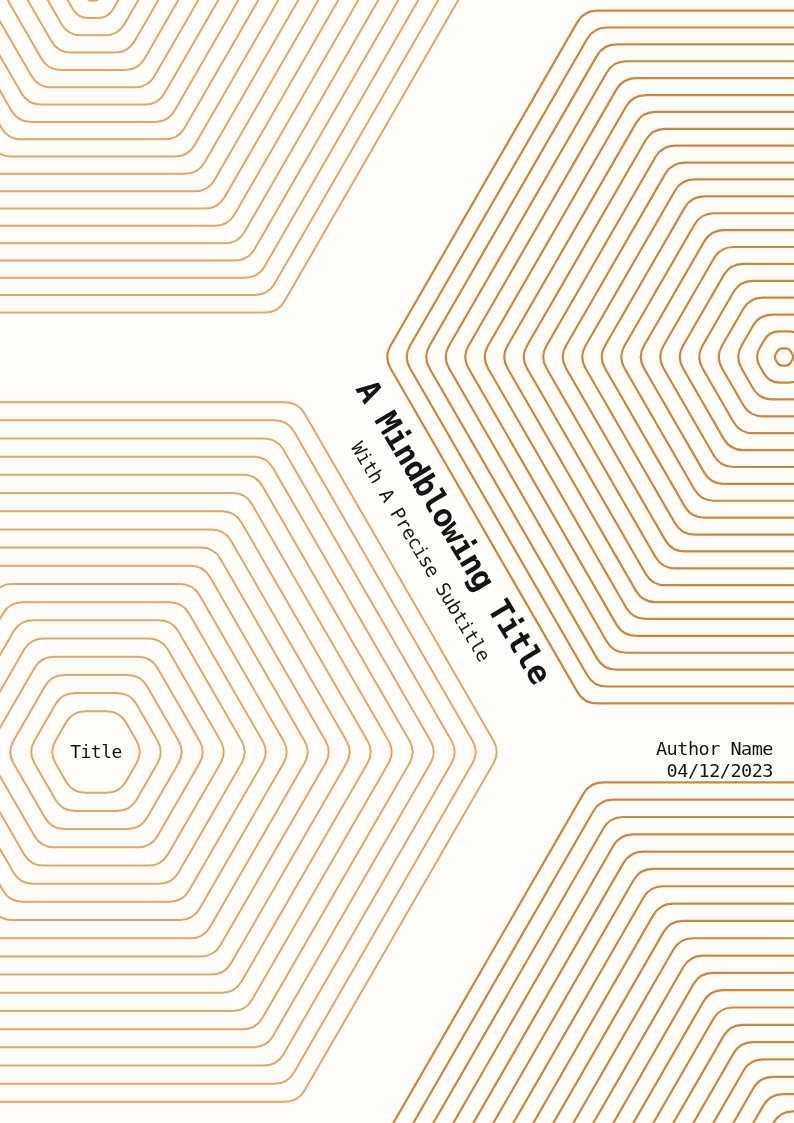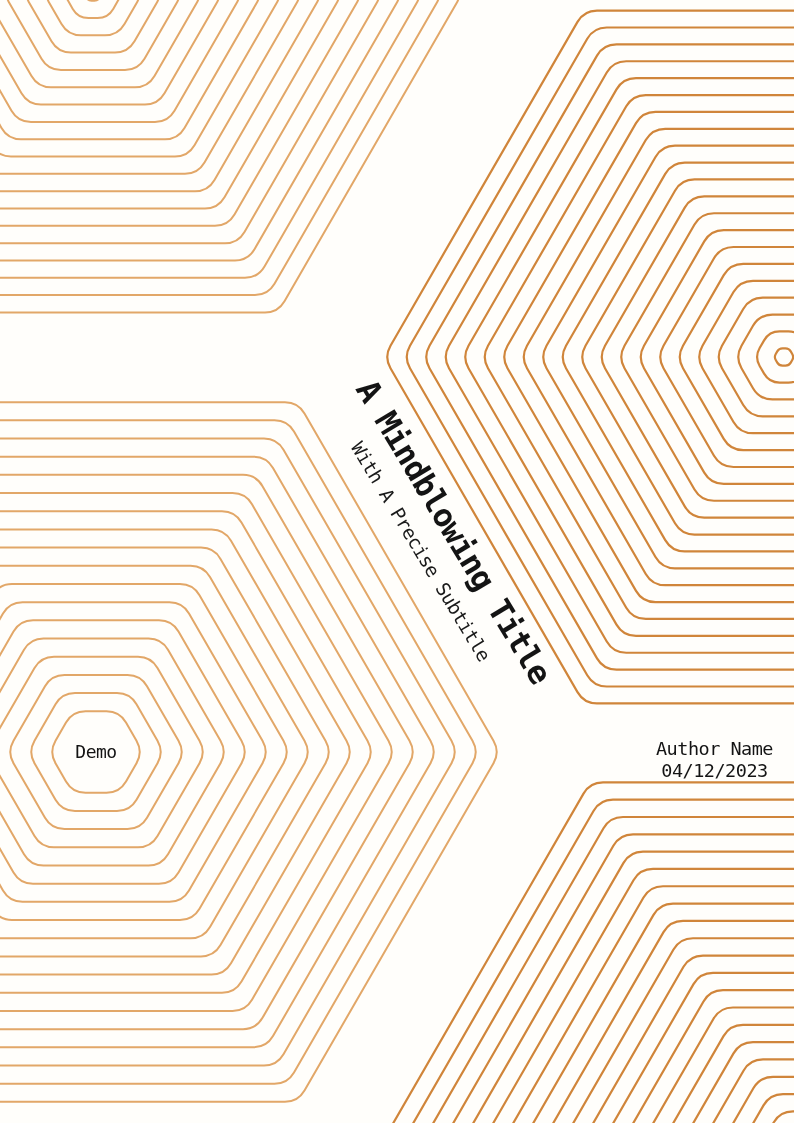--- a/index.html
+++ b/index.html
@@ -50,21 +50,21 @@
     position: absolute;
     left: 96px; top: 751px;
     transform: translate(-50%, -50%);
     font-size: 18px;
     color: #141414;
     letter-spacing: -0.5px;
   }
   .author-block {
     position: absolute;
     right: 21px; top: 738px;
-    text-align: center;
+    text-align: right;
     font-size: 18.5px;
     line-height: 1.18;
     color: #141414;
     letter-spacing: -0.5px;
   }
 </style>
 </head>
 <body style="background: rgb(255, 254, 251);">
 
 <div class="page">
@@ -156,20 +156,20 @@
         <path d="M 1373.50 1238.74 Q 1380.00 1250.00 1373.50 1261.26 L 1126.50 1689.07 Q 1120.00 1700.33 1107.00 1700.33 L 613.00 1700.33 Q 600.00 1700.33 593.50 1689.07 L 346.50 1261.26 Q 340.00 1250.00 346.50 1238.74 L 593.50 810.93 Q 600.00 799.67 613.00 799.67 L 1107.00 799.67 Q 1120.00 799.67 1126.50 810.93 Z"></path>
         <path d="M 1393.50 1238.74 Q 1400.00 1250.00 1393.50 1261.26 L 1136.50 1706.40 Q 1130.00 1717.65 1117.00 1717.65 L 603.00 1717.65 Q 590.00 1717.65 583.50 1706.40 L 326.50 1261.26 Q 320.00 1250.00 326.50 1238.74 L 583.50 793.60 Q 590.00 782.35 603.00 782.35 L 1117.00 782.35 Q 1130.00 782.35 1136.50 793.60 Z"></path>
       </g>
     </svg>
 
   <div class="title-block">
     <h1 class="doc-title">A Mindblowing Title</h1>
     <h2 class="doc-subtitle">With A Precise Subtitle</h2>
   </div>
 
-  <div class="badge">Demo</div>
+  <div class="badge">Title</div>
 
   <div class="author-block">
     <div>Author Name</div>
     <div>04/12/2023</div>
   </div>
 
 </div>
 
 </body></html>

